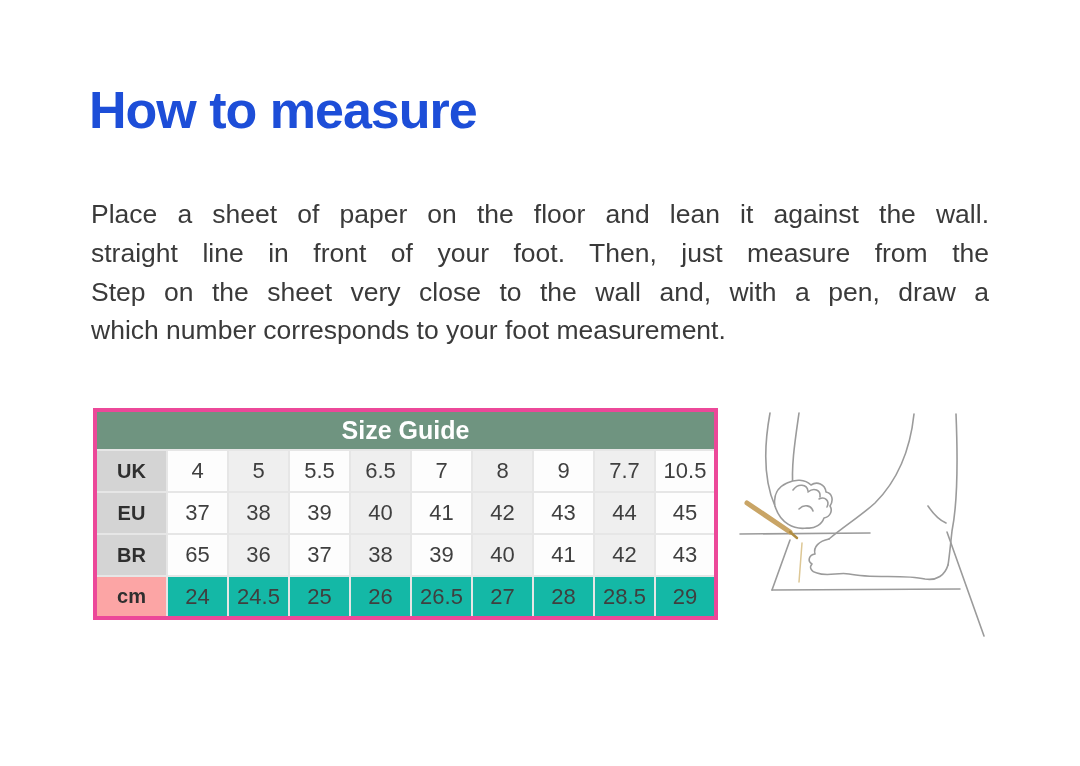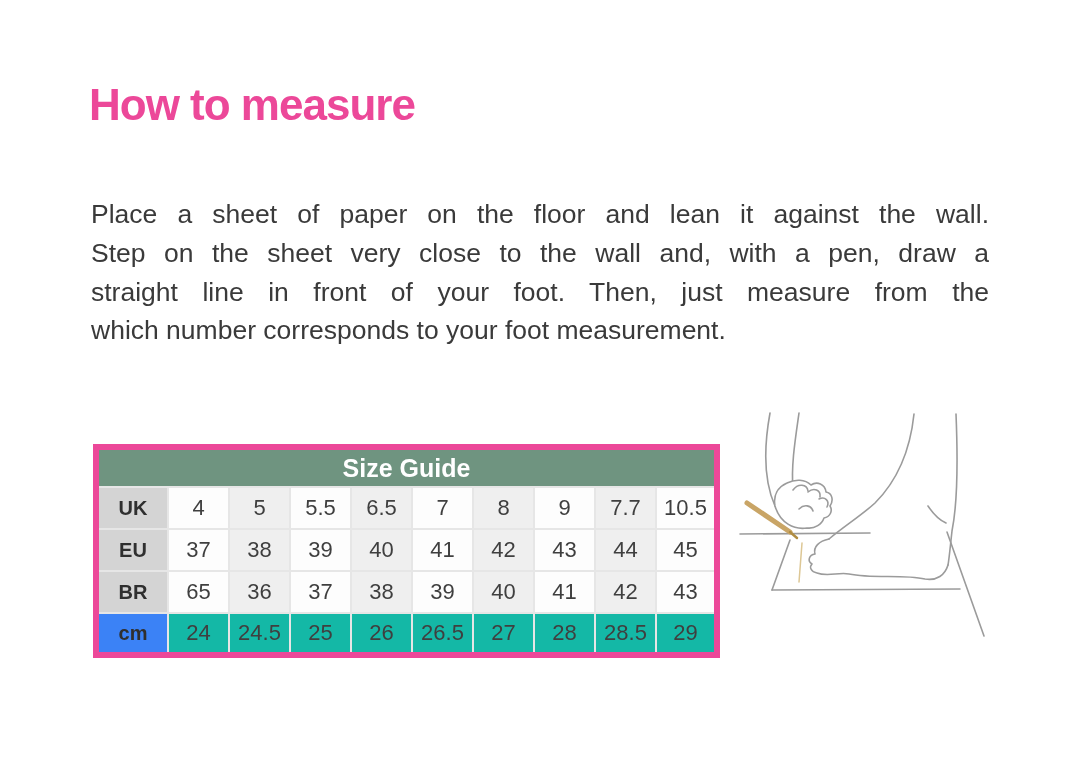--- a/index.html
+++ b/index.html
@@ -7,56 +7,56 @@
   body {
     width: 1080px; height: 766px;
     font-family: "Liberation Sans", sans-serif;
     position: relative; overflow: hidden;
     color: #3a3a3a;
   }
   .page { position: absolute; inset: 0; background: #fff; }
 
   h1.page-title {
     position: absolute; left: 89px; top: 80px;
-    font-size: 44px; font-weight: 700; letter-spacing: -1px;
-    color: #ec4899;
+    font-size: 52px; font-weight: 700; letter-spacing: -1px;
+    color: #1d4ed8;
   }
 
   .instructions {
     position: absolute; left: 91px; top: 183px; width: 898px;
     font-size: 26.5px; line-height: 38.8px; color: #3a3a3a; margin-top: 12px;
   }
   .instructions .line { text-align: justify; text-align-last: justify; white-space: normal; }
   .instructions .line.last { text-align-last: left; }
 
   .size-table {
-    position: absolute; left: 93px; top: 444px;
+    position: absolute; left: 93px; top: 408px;
     border-collapse: collapse; table-layout: fixed;
-    border: 6px solid #ec4899;
+    border: 4px solid #ec4899;
   }
   .size-table th, .size-table td {
     border: 2px solid #e6e6e6;
     text-align: center; vertical-align: middle;
     height: 42px;
   }
   .size-table .guide-header {
     height: 40px;
     background: var(--green, #6f9480);
     color: #ffffff; font-size: 25px; font-weight: 700;
   }
   .size-table .row-label {
     width: 72px; background: #d4d4d4;
     font-size: 20px; font-weight: 700; color: #2f2f2f;
   }
   .size-table td {
     width: 61px; font-size: 22px; color: #3f3f3f; background: #fdfdfd;
   }
   .size-table td.alt { background: #efefef; }
   .size-table tr.row-cm td { background: #14b8a6; }
-  .size-table tr.row-cm .row-label { background: #3b82f6; }
+  .size-table tr.row-cm .row-label { background: #fca5a5; }
 
   .illustration {
     position: absolute; left: 722px; top: 410px;
     width: 295px; height: 238px;
   }
   .illustration svg { width: 100%; height: 100%; }
   .sketch { fill: none; stroke: #9b9b9b; stroke-width: 1.6; stroke-linecap: round; stroke-linejoin: round; }
   .sketch-fill { fill: #ffffff; stroke: #9b9b9b; stroke-width: 1.6; stroke-linejoin: round; }
   .pen-body { stroke: var(--pen, #c9a566); stroke-width: 5; stroke-linecap: round; fill: none; }
   .pen-tip { stroke: #b08d42; stroke-width: 2.5; stroke-linecap: round; fill: none; }
@@ -64,22 +64,22 @@
 </style>
 </head>
 <body style="--green: #6f9480; --pen: #c9a566;">
 
 <div class="page">
 
   <h1 class="page-title">How to measure</h1>
 
   <div class="instructions">
       <div class="line">Place a sheet of paper on the floor and lean it against the wall.</div>
+      <div class="line">straight line in front of your foot. Then, just measure from the</div>
       <div class="line">Step on the sheet very close to the wall and, with a pen, draw a</div>
-      <div class="line">straight line in front of your foot. Then, just measure from the</div>
       <div class="line last">which number corresponds to your foot measurement.</div>
     </div>
 
   <table class="size-table">
     <thead>
       <tr>
         <th class="guide-header" colspan="10">Size Guide</th>
       </tr>
     </thead>
     <tbody>

